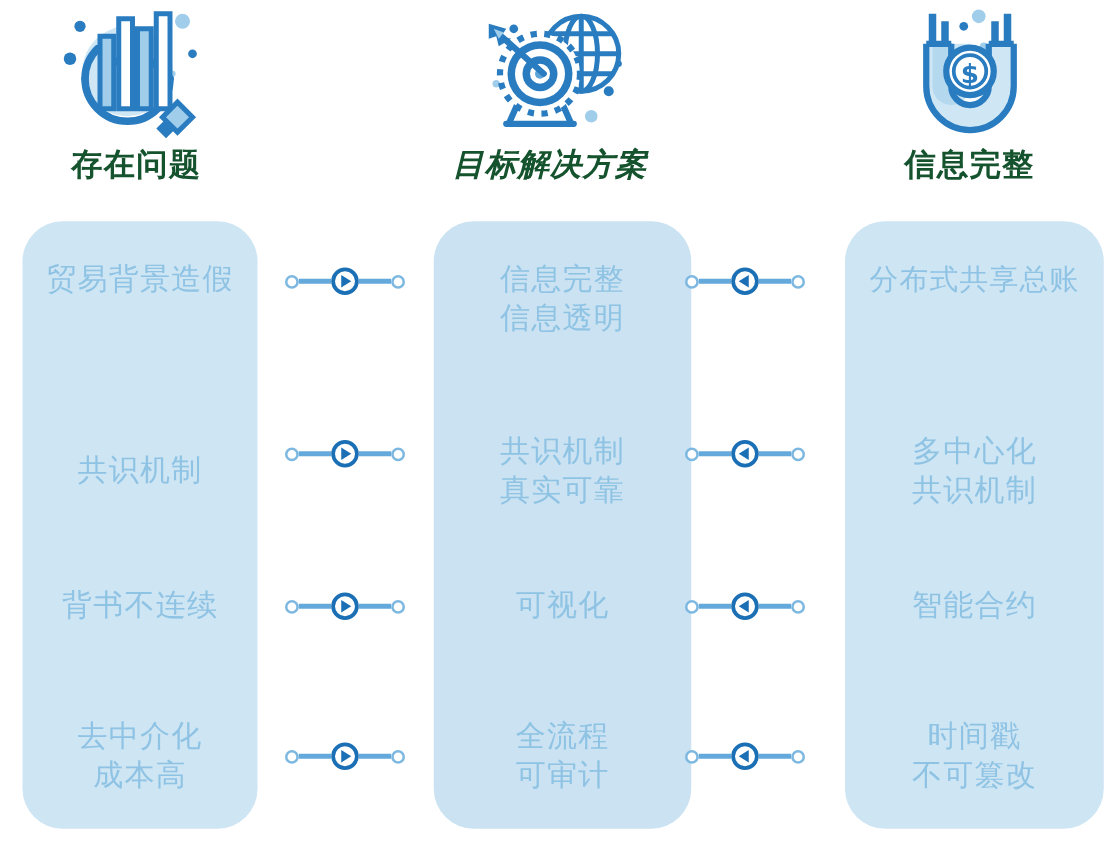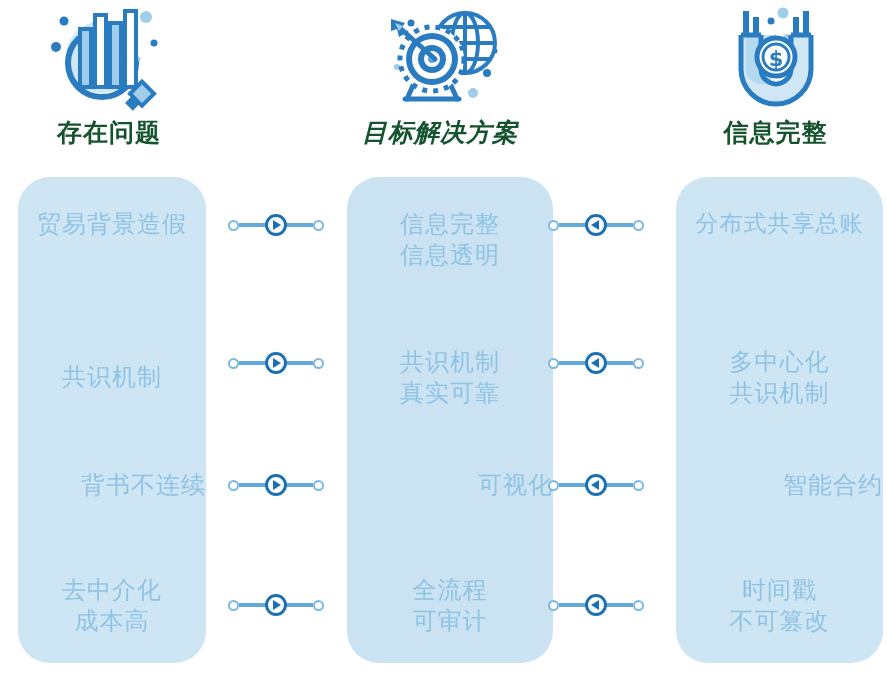--- a/index.html
+++ b/index.html
@@ -43,21 +43,21 @@
     font-size:24px;
     line-height:31px;
     font-weight:400;
     white-space:pre-line;
     letter-spacing:1px;
   }
   .cell.wide{font-size:23px;}
   
   .r1{top:31px;}
   .r2{top:169px;}
-  .r3{top:292px;text-align:right;}
+  .r3{top:292px;}
   .r4{top:397px;}
   .r2.single{top:184px;}
   .r3.single{top:292px;}
 
   
   .conn{position:absolute;height:26px;display:flex;align-items:center;}
   .conn .dot{
     width:11px;height:11px;border-radius:50%;
     border:2px solid #7cb8e0;background:#ffffff;box-sizing:border-box;
     flex:0 0 auto;

